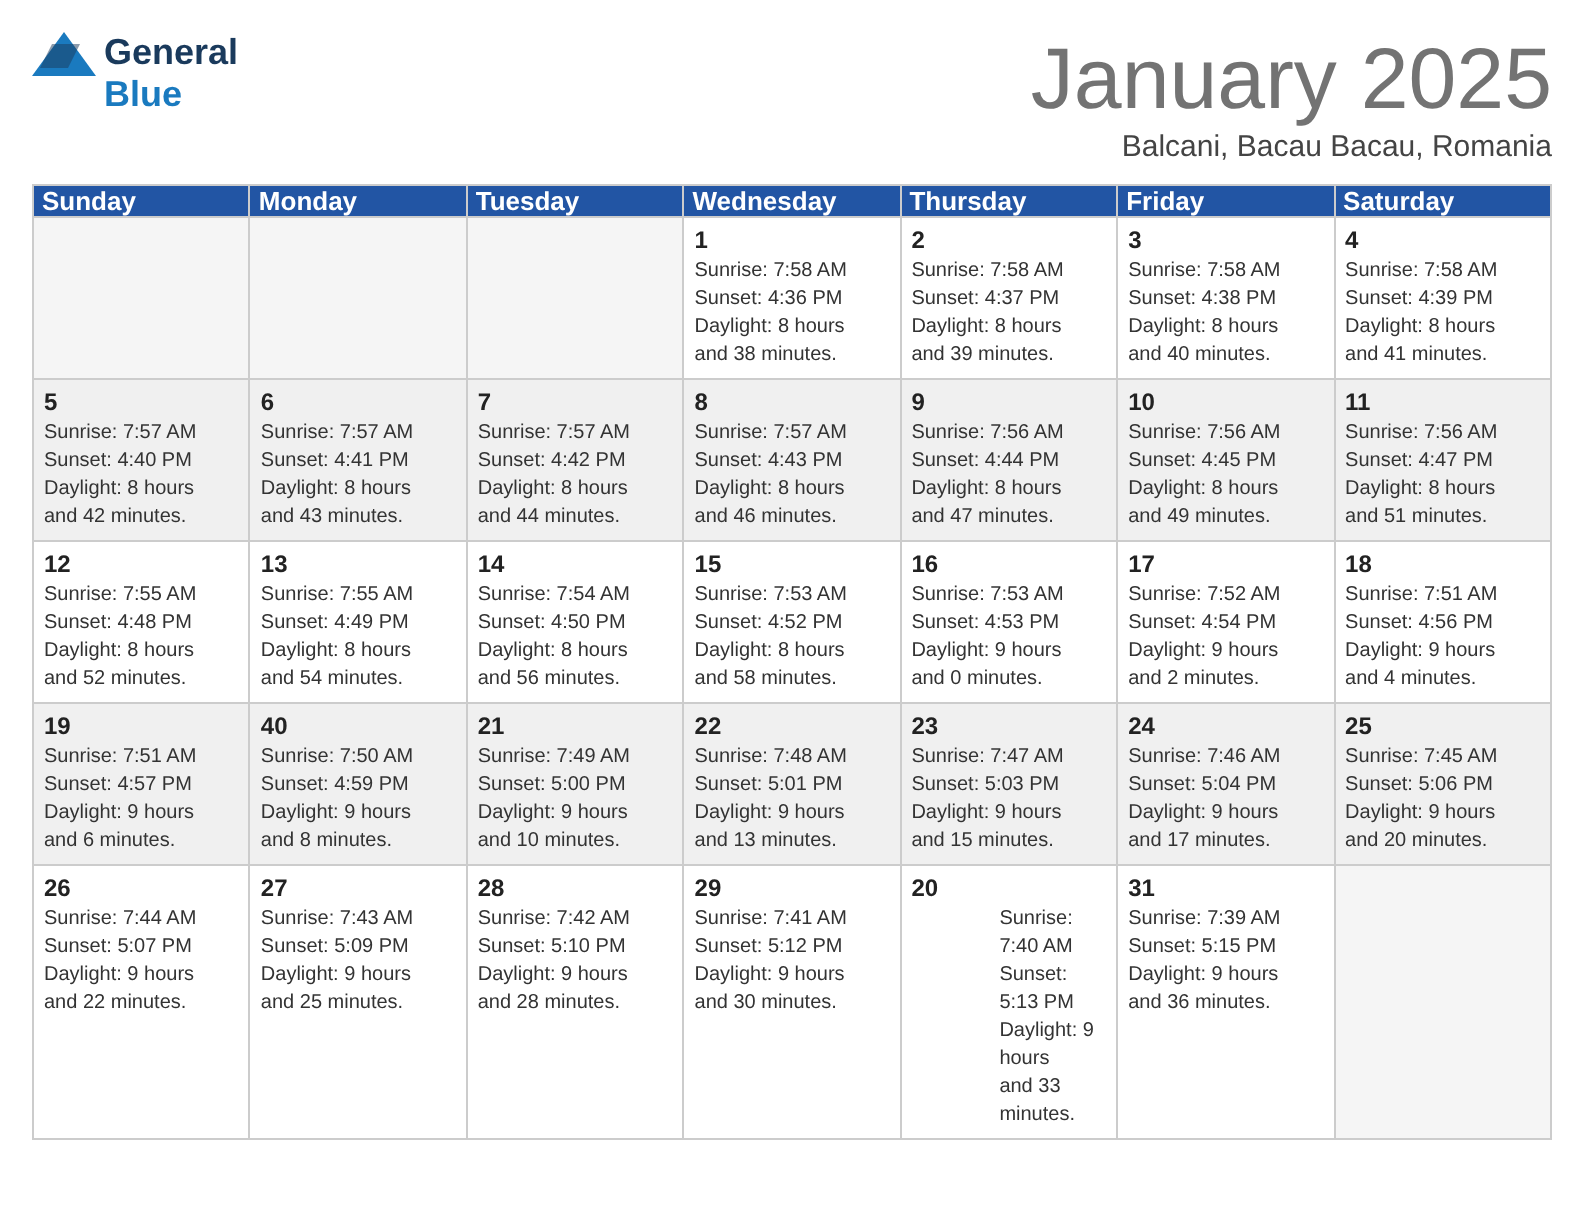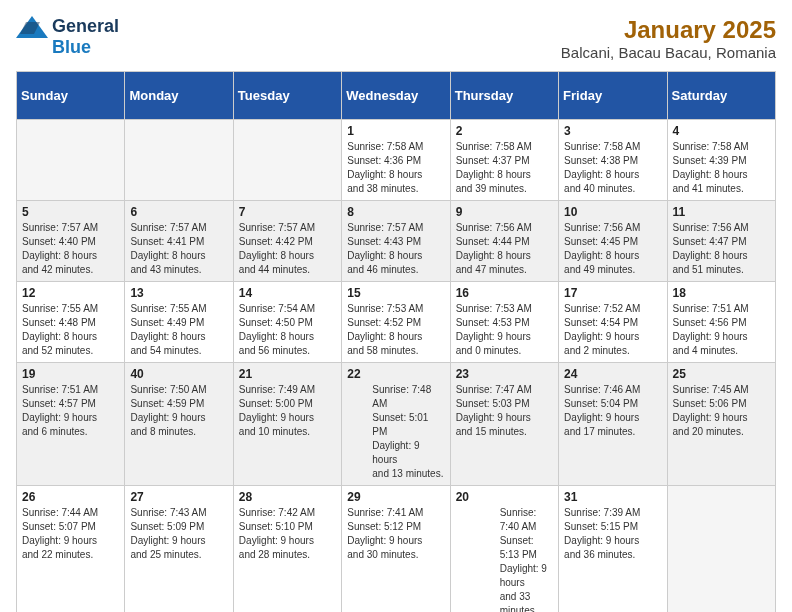--- a/index.html
+++ b/index.html
@@ -22,39 +22,39 @@
       align-items: flex-start;
     }
     .logo-row {
       display: flex;
       gap: 4px;
     }
     .title-block {
       text-align: right;
     }
     .cal-title {
-      font-size: 24px;
-      font-weight: bold;
-      color: #a16207;
+      font-size: 43px;
+      font-weight: normal;
+      color: #737373;
     }
     .cal-subtitle {
       font-size: 15px;
       color: #444;
     }
     .calendar {
       width: 100%;
       border-collapse: collapse;
       border: 1px solid #ccc;
     }
     .calendar th {
       background: #2255a4;
       color: #fff;
       font-size: 13px;
       font-weight: bold;
-      padding: 16px 4px;
+      padding: 0 4px;
       text-align: left;
       border: 1px solid #ccc;
     }
     .calendar td {
       vertical-align: top;
       border: 1px solid #ccc;
       padding: 4px 5px;
       width: 107px;
       min-height: 80px;
       font-size: 10.5px;
@@ -265,21 +265,21 @@
         </td>
         <td>
           <div class="day-num">21</div>
           <div class="day-info" style="white-space: pre-line;">Sunrise: 7:49 AM
 Sunset: 5:00 PM
 Daylight: 9 hours
 and 10 minutes.</div>
         </td>
         <td>
           <div class="day-num">22</div>
-          <div class="day-info" style="white-space: pre-line; margin-left: 25px;">Sunrise: 7:48 AM
+          <div class="day-info" style="white-space: pre-line;">Sunrise: 7:48 AM
 Sunset: 5:01 PM
 Daylight: 9 hours
 and 13 minutes.</div>
         </td>
         <td>
           <div class="day-num">23</div>
           <div class="day-info" style="white-space: pre-line;">Sunrise: 7:47 AM
 Sunset: 5:03 PM
 Daylight: 9 hours
 and 15 minutes.</div>

